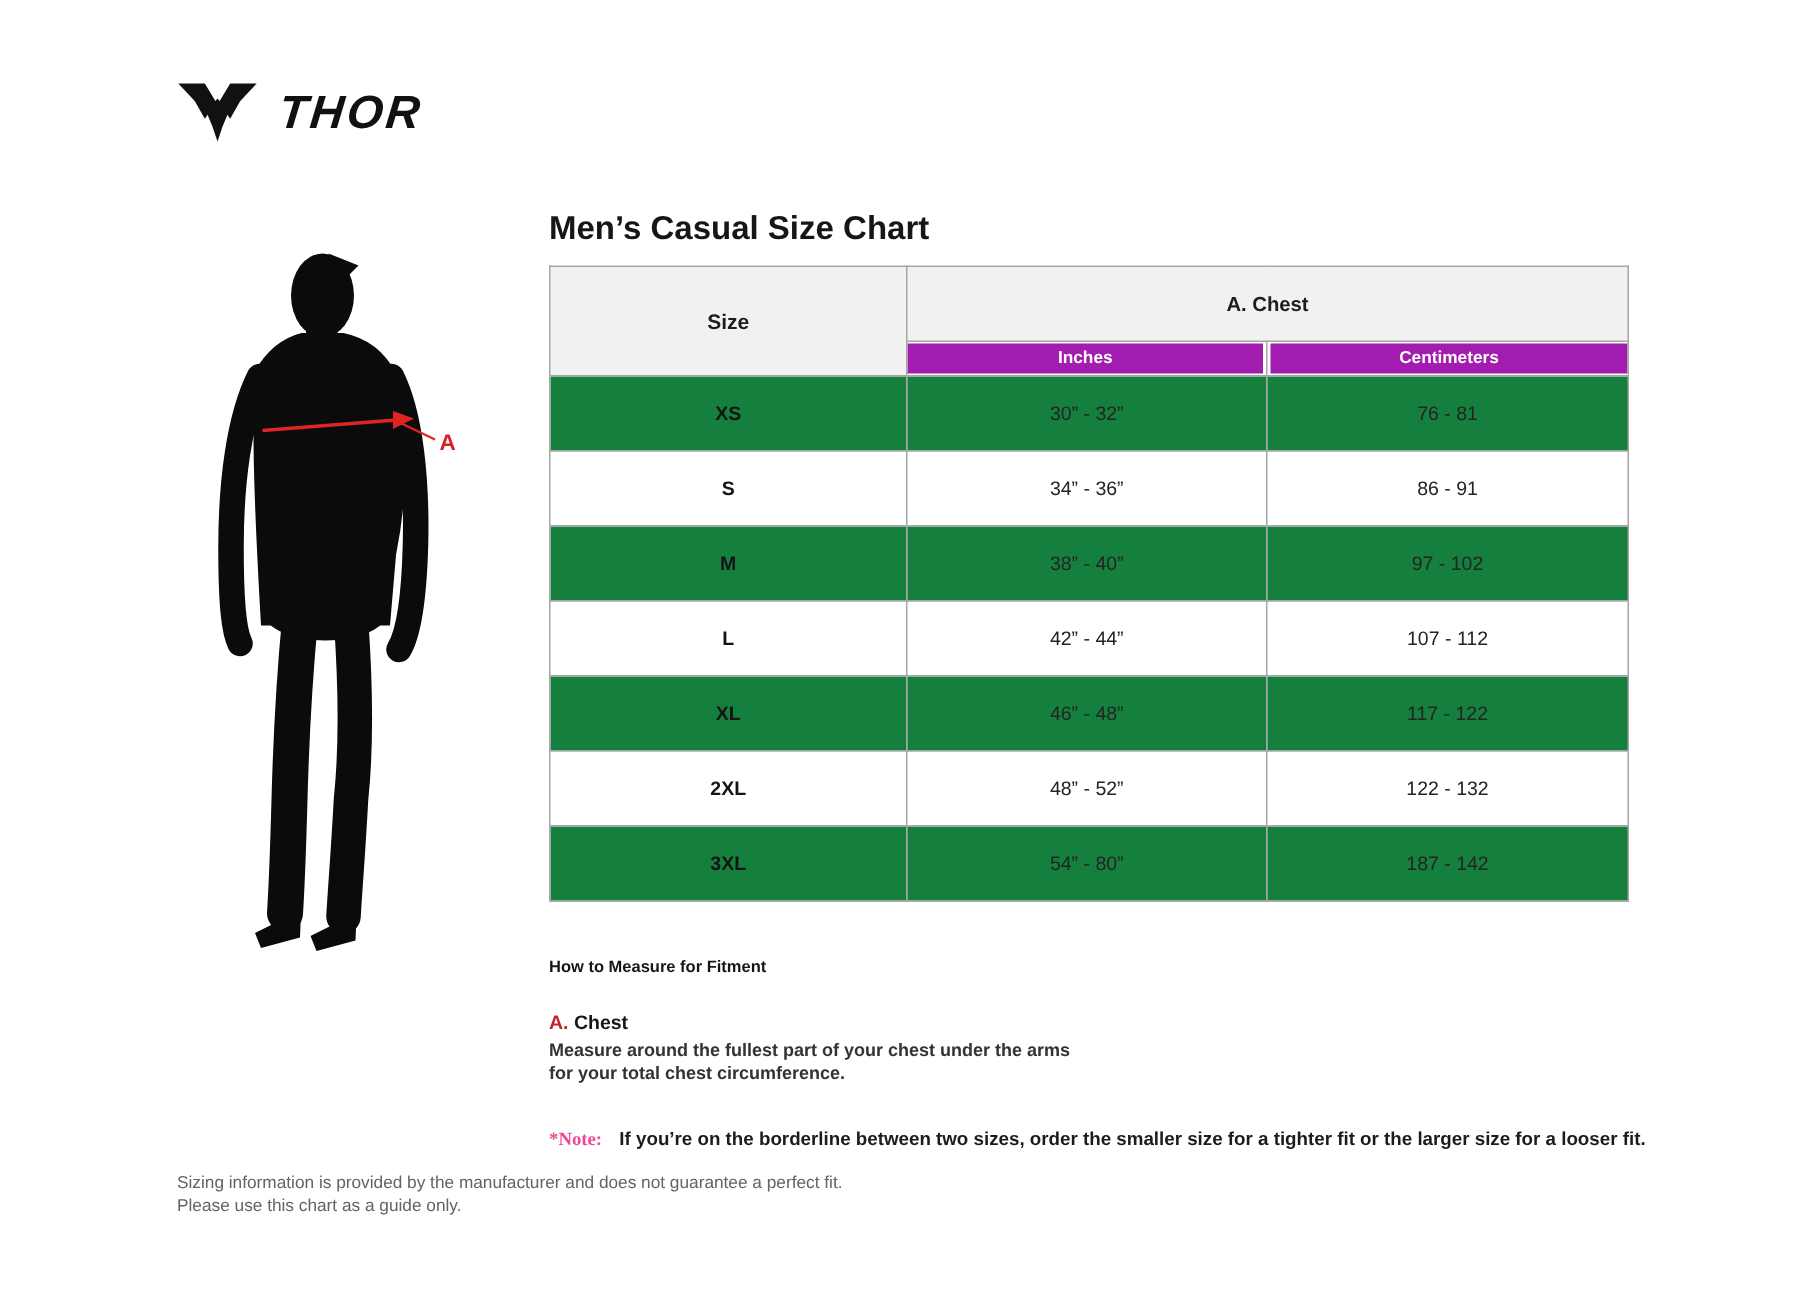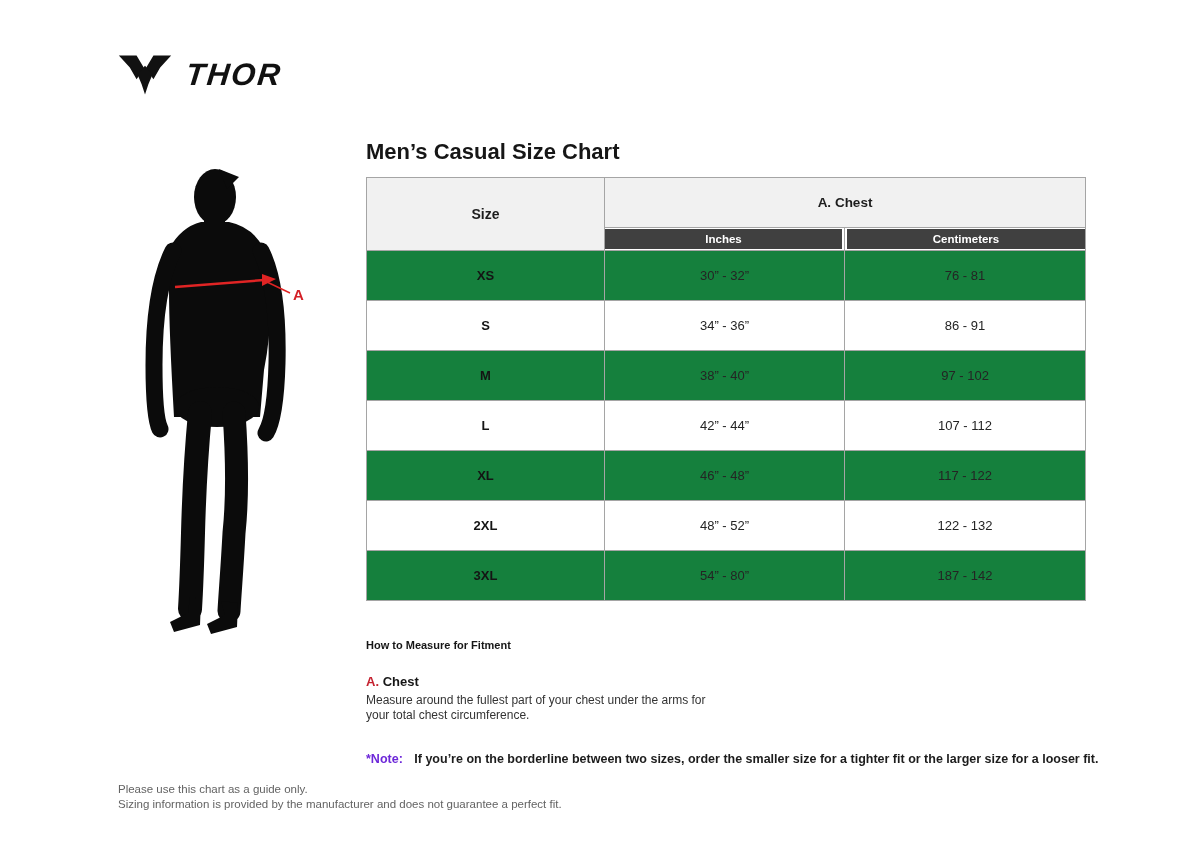--- a/index.html
+++ b/index.html
@@ -18,37 +18,37 @@
   .howto-title { left:366px; top:639px; font-size:11px; font-weight:bold; color:#161616; }
 
   
   .size-table-wrap { left:366px; top:177px; width:719px; }
   table.size-table { border-collapse:collapse; width:719px; table-layout:fixed; }
   table.size-table td { border:1px solid #a5a5a5; text-align:center; vertical-align:middle; }
   td.head-cell { background:#f1f1f1; font-weight:bold; font-size:14px; color:#1d1d1d; }
   td.size-head { height:72px; }
   td.group-head { height:50px; font-size:13.5px; }
   td.subhead { padding:0; height:22px; background:#ffffff; border-top:1px solid #cfcfcf; }
-  .bar { background:#404040; color:#ffffff; font-weight:bold; font-size:11.5px;
+  .bar { background:#a21caf; color:#ffffff; font-weight:bold; font-size:11.5px;
     height:20px; line-height:20px; margin-top:1px; margin-bottom:1px; text-align:center; }
   .bar-in { margin-right:2px; }
   .bar-cm { margin-left:2px; }
   tr.data-row td { height:50px; font-size:13px; color:#242424; }
   tr.data-row td.size-cell { font-weight:bold; color:#141414; }
   tr.row-odd td { background:#15803d; }
   tr.row-even td { background:#ffffff; }
 
   
   .chest-block { left:366px; top:674px; width:370px; }
   .chest-label { font-size:13px; font-weight:bold; color:#161616; margin-bottom:4px; }
   .chest-letter { color:#c4212f; }
-  .chest-desc { font-size:12px; line-height:15px; color:#333333; max-width:352px; }
+  .chest-desc { font-size:12px; line-height:15px; color:#333333; max-width:352px;font-weight:bold; }
 
   .note-line { left:366px; top:752px; font-size:12.5px; font-weight:bold; color:#1c1c1c; }
-  .note-label { color:#6d28d9; margin-right:8px; }
+  .note-label { color:#ec4899; margin-right:8px;font-family:Liberation Serif, serif; }
 
   .footer { left:118px; top:782px; font-size:11.5px; line-height:15px; color:#636363; }
 
   
   .figure { left:143px; top:165px; width:170px; height:480px; }
 </style>
 </head>
 <body>
 
 <div class="abs logo">
@@ -158,15 +158,15 @@
   </div>
   <div class="chest-desc">Measure around the fullest part of your chest under the arms for your total chest circumference.</div>
 </div>
 
 <div class="abs note-line">
   <span class="note-label">*Note:</span>
   <span>If you’re on the borderline between two sizes, order the smaller size for a tighter fit or the larger size for a looser fit.</span>
 </div>
 
 <div class="abs footer">
+  <div>Sizing information is provided by the manufacturer and does not guarantee a perfect fit.</div>
   <div>Please use this chart as a guide only.</div>
-  <div>Sizing information is provided by the manufacturer and does not guarantee a perfect fit.</div>
 </div>
 
 </body></html>

